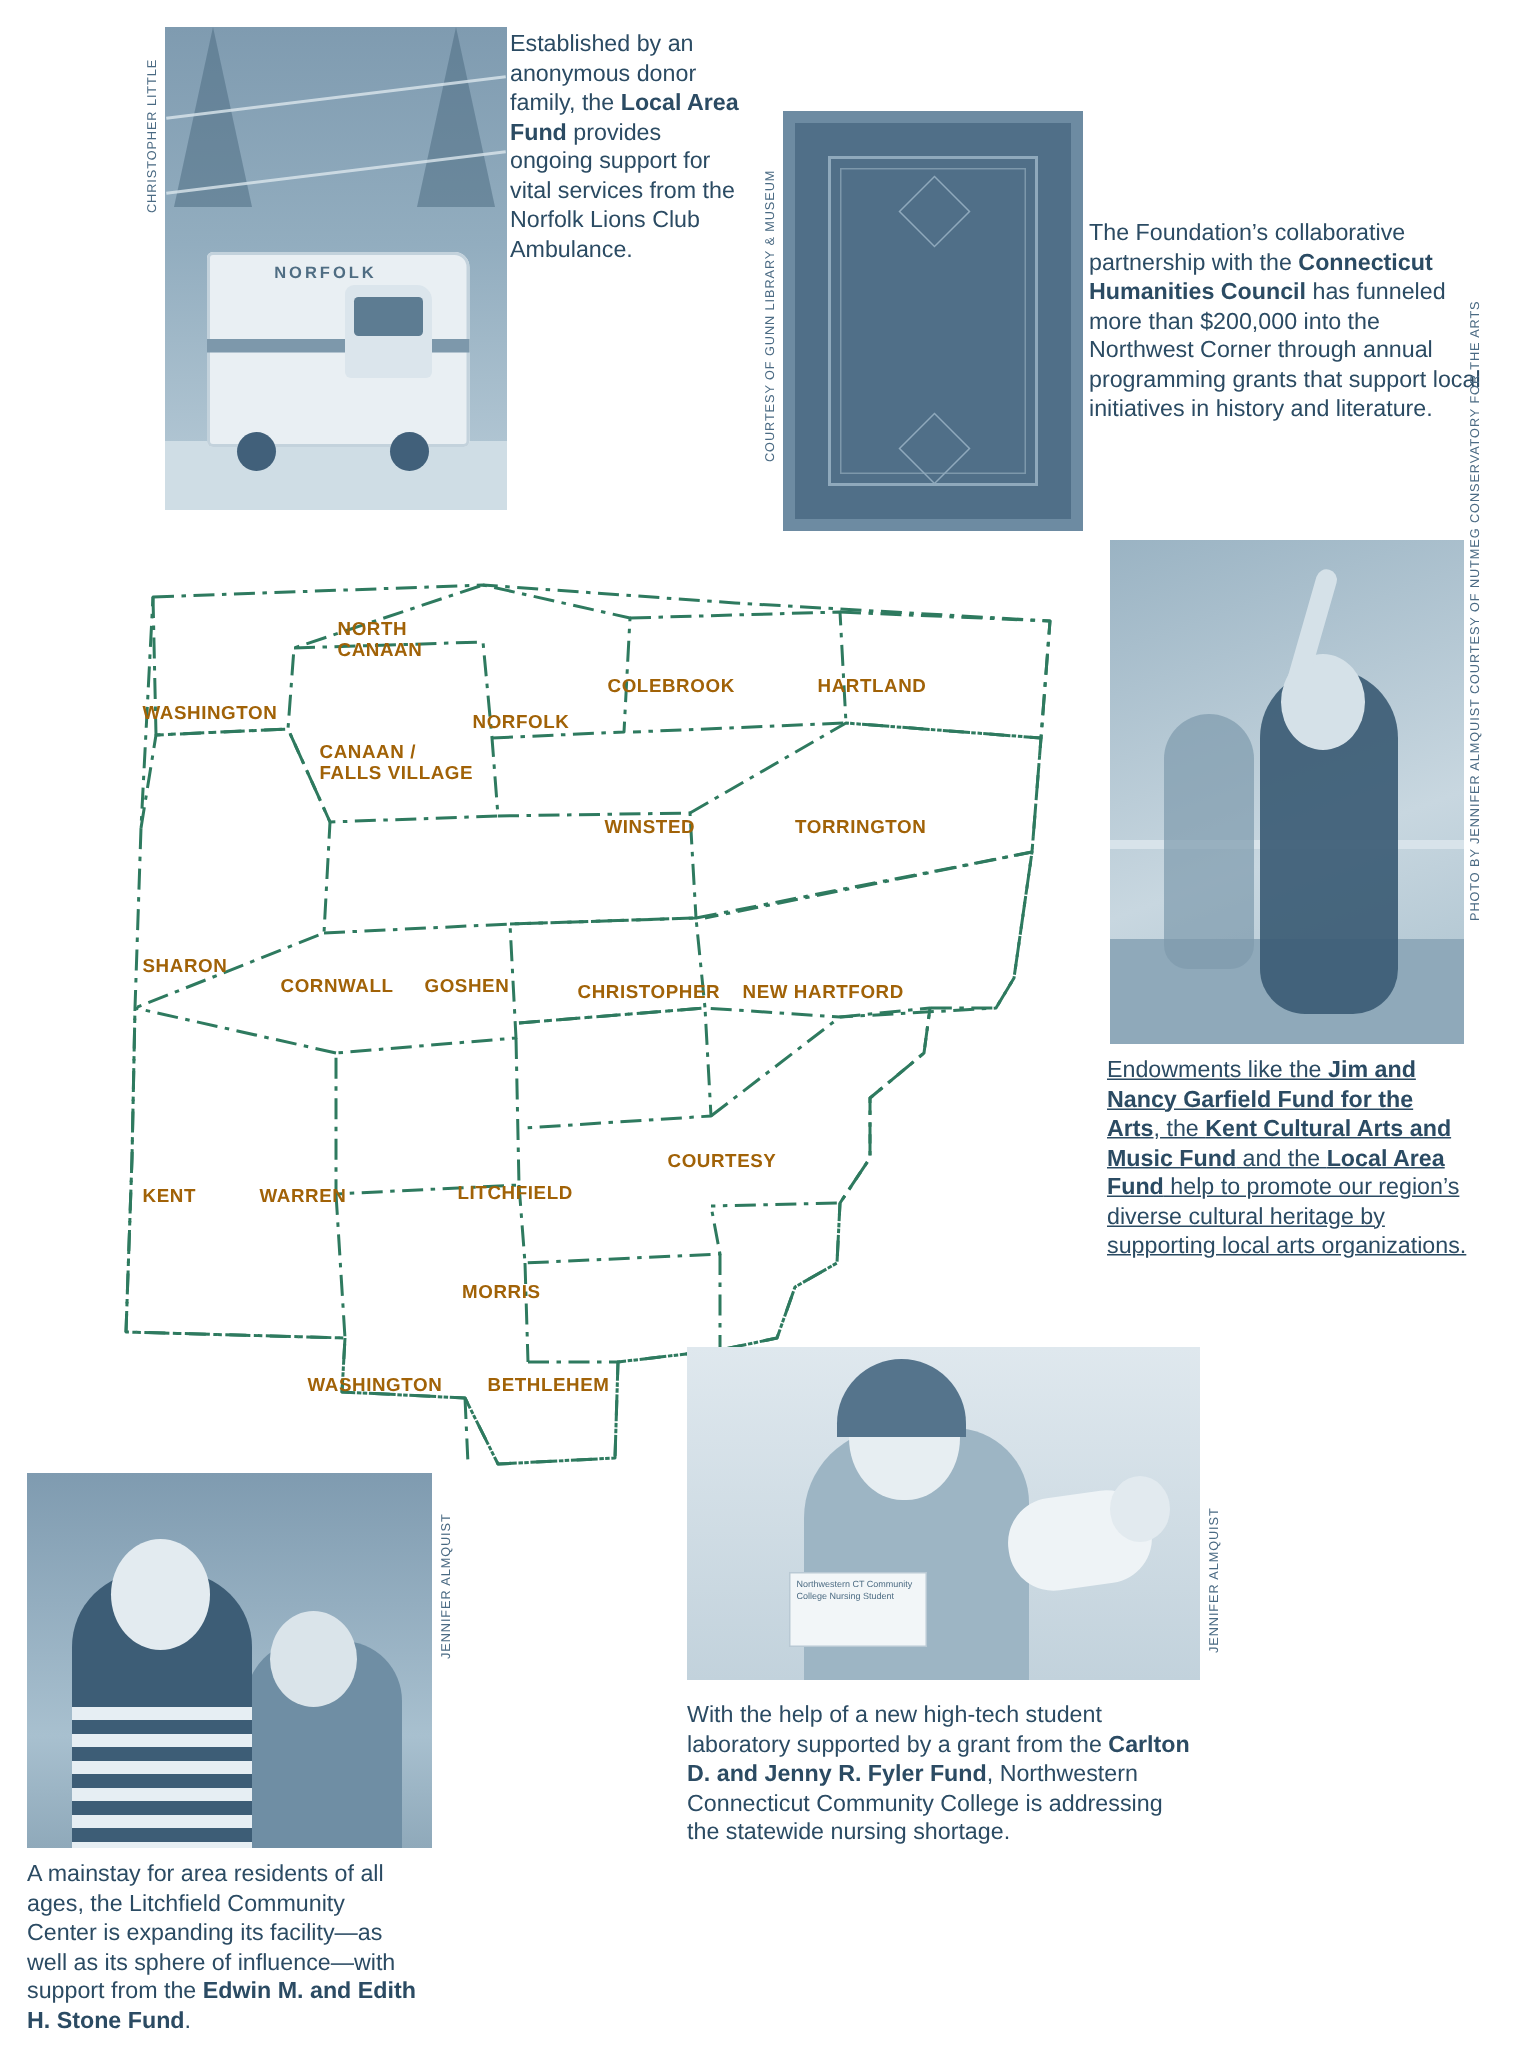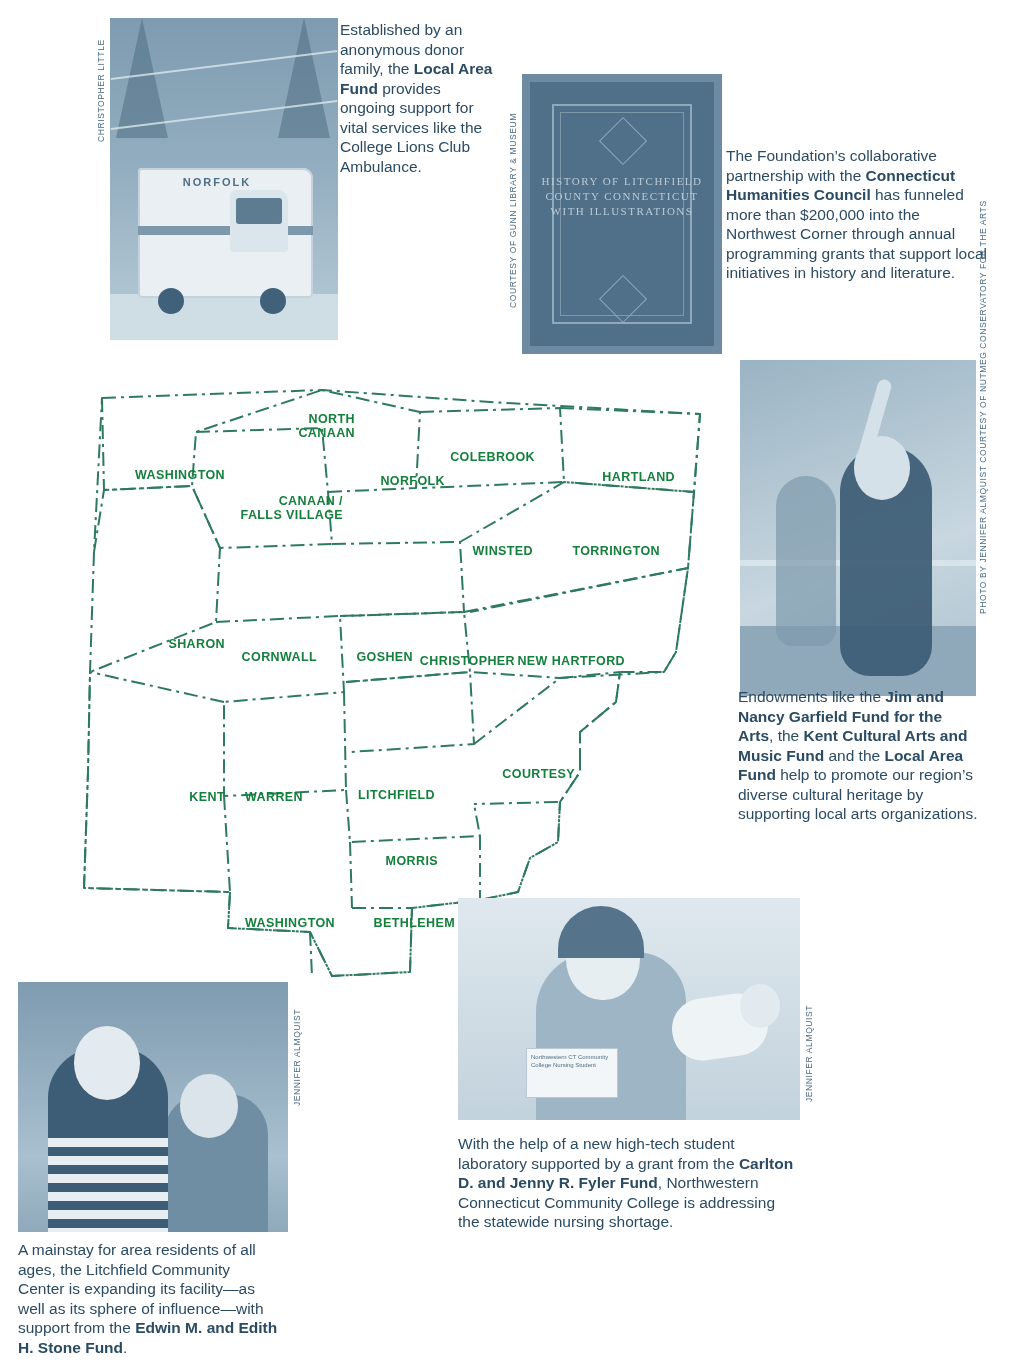--- a/index.html
+++ b/index.html
@@ -190,21 +190,21 @@
   }
 
   
   #map{
     position:absolute;left:60px;top:372px;width:660px;height:610px;
   }
   #map svg{display:block;}
   .town-label{
     position:absolute;
     font-size:12.5px;font-weight:bold;letter-spacing:.4px;
-    color:#15803d;text-align:right;line-height:14px;
+    color:#a16207;text-align:left;line-height:14px;
     white-space:nowrap;
   }
 </style>
 </head>
 <body>
 
 <div class="photo" id="ambulance-photo">
   <div class="ph-inner">
     <div class="amb-tree" style="left:6px;"></div>
     <div class="amb-tree" style="left:168px;"></div>
@@ -216,30 +216,29 @@
     <div class="amb-label">NORFOLK</div>
     <div class="amb-cab"></div>
     <div class="amb-win"></div>
     <div class="amb-wheel w1"></div>
     <div class="amb-wheel w2"></div>
   </div>
 </div>
 <div class="credit" style="left:96px;top:22px;height:120px;">CHRISTOPHER LITTLE</div>
 
 <div class="caption" id="caption-ambulance" style="left:340px;top:20px;width:160px;">
-  <span>Established by an anonymous donor family, the </span><b>Local Area Fund</b><span> provides ongoing support for vital services like the College Lions Club Ambulance.</span>
+  <span>Established by an anonymous donor family, the </span><b>Local Area Fund</b><span> provides ongoing support for vital services from the Norfolk Lions Club Ambulance.</span>
 </div>
 
 <div class="photo" id="book-photo">
   <div class="ph-inner">
     <div class="book-cover">
       <div class="book-frame"></div>
       <div class="book-frame2"></div>
       <div class="book-orn" style="top:42px;"></div>
-      <div class="book-title">HISTORY OF LITCHFIELD COUNTY CONNECTICUT WITH ILLUSTRATIONS</div>
       <div class="book-orn" style="top:200px;"></div>
     </div>
   </div>
 </div>
 <div class="credit" style="left:508px;top:78px;height:230px;">COURTESY OF GUNN LIBRARY &amp; MUSEUM</div>
 
 <div class="caption" id="caption-humanities" style="left:726px;top:146px;width:262px;">
   <span>The Foundation’s collaborative partnership with the </span><b>Connecticut Humanities Council</b><span> has funneled more than $200,000 into the Northwest Corner through annual programming grants that support local initiatives in history and literature.</span>
 </div>
 
@@ -248,21 +247,21 @@
     <div class="dance-bar"></div>
     <div class="dance-floor"></div>
     <div class="dancer-bg"></div>
     <div class="dancer-body"></div>
     <div class="dancer-head"></div>
     <div class="dancer-arm"></div>
   </div>
 </div>
 <div class="credit" style="left:978px;top:364px;height:250px;">PHOTO BY JENNIFER ALMQUIST COURTESY OF NUTMEG CONSERVATORY FOR THE ARTS</div>
 
-<div class="caption" id="caption-arts" style="left:738px;top:687px;width:240px;">
+<div class="caption" id="caption-arts" style="left:738px;top:704px;width:240px;text-decoration:underline;">
   <span>Endowments like the </span><b>Jim and Nancy Garfield Fund for the Arts</b><span>, the </span><b>Kent Cultural Arts and Music Fund</b><span> and the </span><b>Local Area Fund</b><span> help to promote our region’s diverse cultural heritage by supporting local arts organizations.</span>
 </div>
 
 <div id="map">
   <svg width="660" height="610" viewBox="0 0 660 610">
     <g fill="none" stroke="#2e7a5f" stroke-width="2" stroke-dasharray="14 5 3 5" stroke-linejoin="round">
 
       <path d="M42,26 L262,18 L430,30 L640,42 L634,120 L628,196 L616,280 L604,300
                L560,300 L556,330 L520,360 L520,400 L500,430 L498,470 L470,486 L458,520
                L420,528 L352,536 L350,600 L272,604 L250,560 L168,556 L170,520
@@ -289,21 +288,21 @@
       <path d="M170,520 L168,556 L250,560 L272,604 L350,600 L352,536 L420,528 L458,520 L470,486 L498,470 L500,430"></path>
       <path d="M290,470 L292,536"></path>
       <path d="M250,560 L252,604"></path>
       <path d="M292,536 L352,536"></path>
       <path d="M420,464 L420,528"></path>
     </g>
   </svg>
 
 <div class="town-label" style="left: 230px; top: 40px; width: 130px; margin-left: -65px;">NORTH<br>CANAAN</div>
     <div class="town-label" style="left: 410px; top: 78px; width: 130px; margin-left: -65px;">COLEBROOK</div>
-    <div class="town-label" style="left: 550px; top: 78px; width: 130px; margin-left: -65px; margin-top: 20px;">HARTLAND</div>
+    <div class="town-label" style="left: 550px; top: 78px; width: 130px; margin-left: -65px;">HARTLAND</div>
     <div class="town-label" style="left: 100px; top: 96px; width: 130px; margin-left: -65px;">WASHINGTON</div>
     <div class="town-label" style="left: 320px; top: 102px; width: 130px; margin-left: -65px;">NORFOLK</div>
     <div class="town-label" style="left: 218px; top: 122px; width: 130px; margin-left: -65px;">CANAAN /<br>FALLS VILLAGE</div>
     <div class="town-label" style="left: 408px; top: 172px; width: 130px; margin-left: -65px;">WINSTED</div>
     <div class="town-label" style="left: 535px; top: 172px; width: 130px; margin-left: -65px;">TORRINGTON</div>
     <div class="town-label" style="left: 100px; top: 265px; width: 130px; margin-left: -65px;">SHARON</div>
     <div class="town-label" style="left: 192px; top: 278px; width: 130px; margin-left: -65px;">CORNWALL</div>
     <div class="town-label" style="left: 288px; top: 278px; width: 130px; margin-left: -65px;">GOSHEN</div>
     <div class="town-label" style="left: 390px; top: 282px; width: 130px; margin-left: -65px;">CHRISTOPHER</div>
     <div class="town-label" style="left: 500px; top: 282px; width: 130px; margin-left: -65px;">NEW HARTFORD</div>

